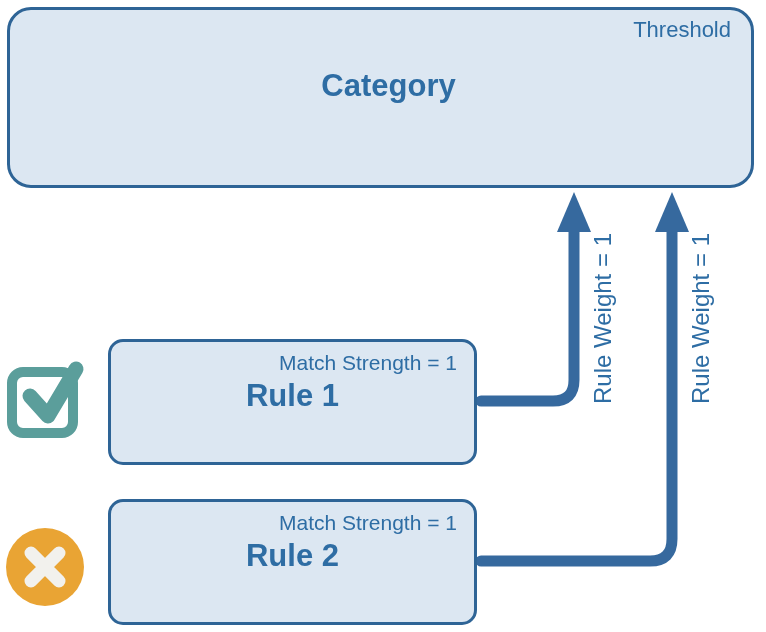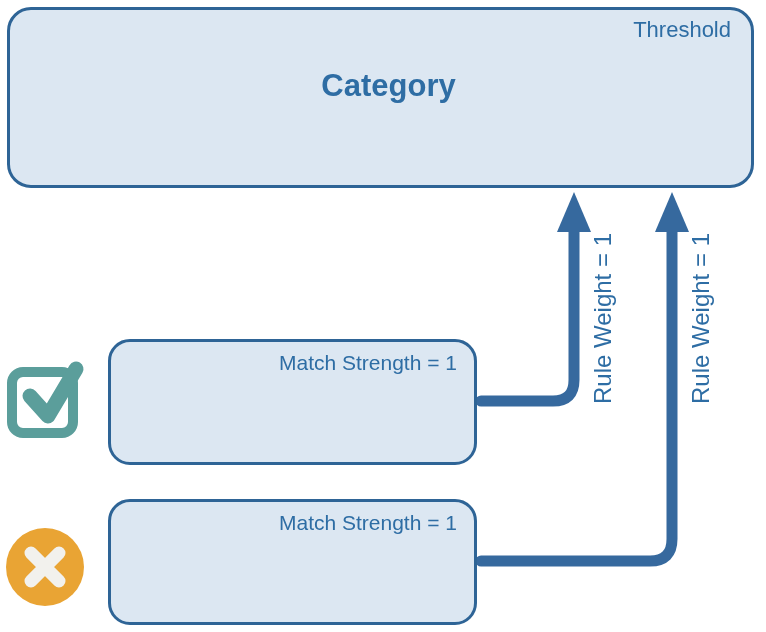--- a/index.html
+++ b/index.html
@@ -42,21 +42,21 @@
     width: 100%;
     text-align: center;
     font-size: 31px;
     font-weight: bold;
     color: var(--text-blue, #2e6da4);
   }
   .rule-box {
     left: 108px;
     width: 369px;
     height: 126px;
-    border-radius: 22px;
+    border-radius: 15px;
     padding-left: 41px;
   }
   .rule1-box { top: 339px; }
   .rule2-box { top: 499px; }
   .match-label {
     position: absolute;
     top: 9px;
     right: 17px;
     font-size: 21px;
     color: var(--text-blue, #2e6da4);
@@ -112,24 +112,26 @@
       <path d="M 481 561 L 650 561 Q 672 561 672 539 L 672 228" fill="none" stroke="#36699e" stroke-width="11" stroke-linecap="round"></path>
       <polygon points="672,192 689,232 655,232" fill="#36699e"></polygon>
     </g>
   </svg>
 
   <div class="weight-label weight-label-1">Rule Weight = 1</div>
   <div class="weight-label weight-label-2">Rule Weight = 1</div>
 
   <div class="box rule-box rule1-box">
     <div class="match-label">Match Strength = 1</div>
+    <div class="rule-name">Rule 1</div>
   </div>
 
   <div class="box rule-box rule2-box">
     <div class="match-label">Match Strength = 1</div>
+    <div class="rule-name">Rule 2</div>
   </div>
 
   <svg class="status-icon check-icon-svg" width="84" height="84" viewBox="0 0 84 84">
     <rect x="8" y="14" width="61" height="61" rx="11" fill="none" stroke="#5b9e9b" stroke-width="10"></rect>
     <path d="M 26 38 L 44 58 L 72 11" fill="none" stroke="#5b9e9b" stroke-width="15" stroke-linecap="round" stroke-linejoin="round"></path>
   </svg>
 
   <svg class="status-icon x-icon-svg" width="80" height="80" viewBox="0 0 80 80">
     <circle cx="40" cy="40" r="39" fill="#e9a434"></circle>
     <path d="M 26 26 L 54 54 M 54 26 L 26 54" fill="none" stroke="#f2f1ed" stroke-width="13" stroke-linecap="round"></path>

